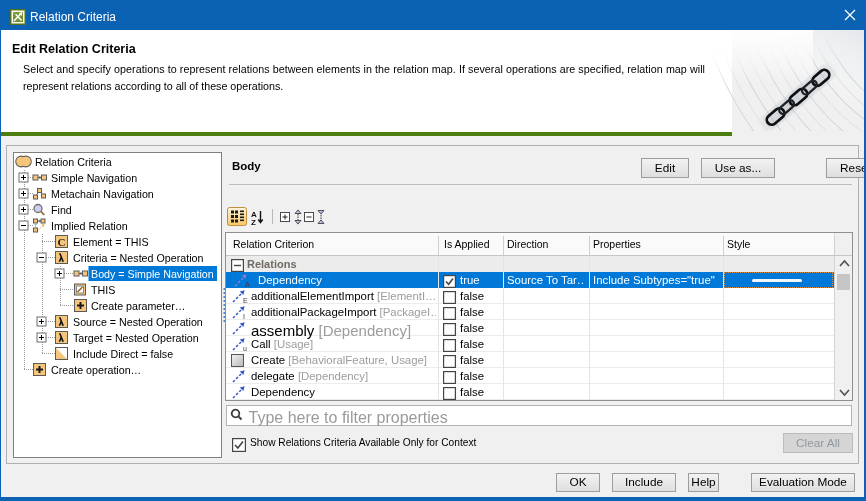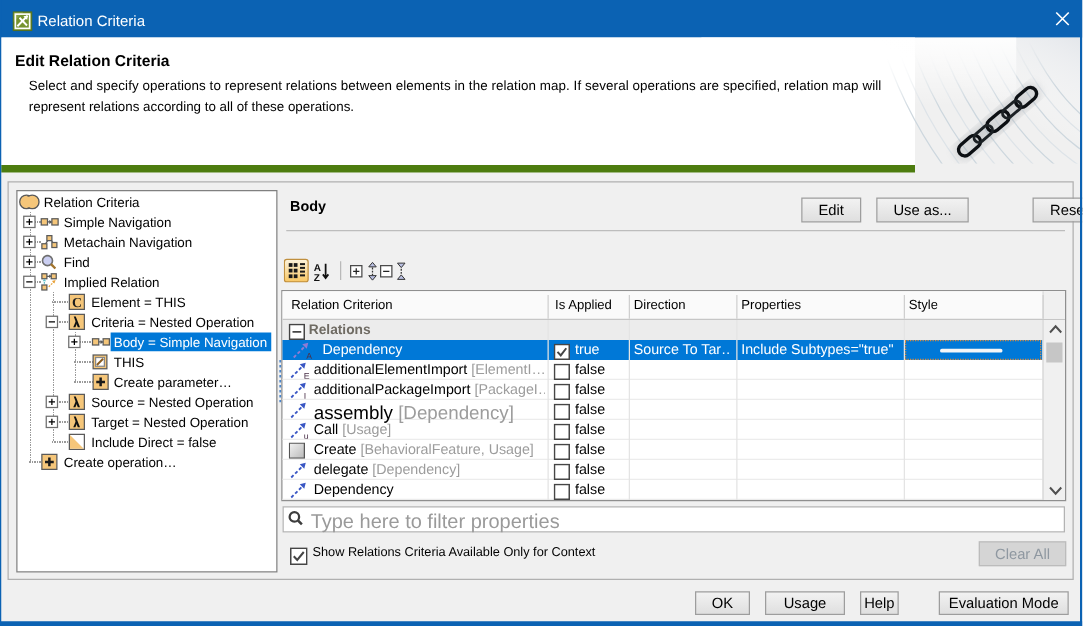--- a/index.html
+++ b/index.html
@@ -1,21 +1,21 @@
 <!DOCTYPE html>
 <html><head><meta charset="utf-8"><style>
 html,body{margin:0;padding:0;}
 body{font-family:"Liberation Sans",sans-serif;}
 #win{position:relative;width:866px;height:501px;background:#f0f0f0;overflow:hidden;
  font-family:"Liberation Sans",sans-serif;font-size:11px;color:#000;}
 
 .abs{position:absolute;}
 #titlebar{left:0;top:0;width:866px;height:30px;background:#0b62b3;}
 #title{left:30px;top:2px;height:30px;line-height:30px;color:#fff;font-size:12px;}
-#header{left:1px;top:30px;width:731px;height:102px;background:#fff;border-bottom:6px solid #4d7c0f;}
+#header{left:1px;top:30px;width:731px;height:102px;background:#fff;border-bottom:4px solid #4d7c0f;}
 .btn{position:absolute;background:#e7e7e7;border:1px solid #9d9d9d;box-sizing:border-box;
  text-align:center;font-size:11.8px;color:#000;}
 .gbtn{background:linear-gradient(#f2f2f2,#dfdfdf);}
 #tree{left:13px;top:152px;width:208.5px;height:306px;background:#fff;border:1px solid #808080;box-sizing:border-box;}
 #rpanel{left:6px;top:145px;width:853px;height:319px;border:1px solid #b0b0b0;box-sizing:border-box;}
 .cell{position:absolute;overflow:hidden;white-space:nowrap;}
 </style></head><body>
 <div id="win">
 
 <div class="abs" id="titlebar"></div>
@@ -389,19 +389,19 @@
 <div class="abs" style="left:248.5px;top:408.5px;color:#9a9a9a;font-size:16px;">Type here to filter properties</div>
 
 <svg class="abs" style="left:232px;top:438px" width="14" height="14">
  <rect x="0.5" y="0.5" width="13" height="13" fill="#fff" stroke="#454545" stroke-width="1.4"></rect>
  <path d="M3,7 l2.8,3 L11,3.6" stroke="#454545" stroke-width="1.6" fill="none"></path>
 </svg>
 <div class="abs" style="left:250px;top:437px;font-size:10.2px;">Show Relations Criteria Available Only for Context</div>
 <div class="btn" style="left:783px;top:433px;width:70px;height:20px;line-height:18px;background:#d5d5d5;border-color:#bcbcbc;color:#8f98a1;">Clear All</div>
 
 <div class="btn gbtn" style="left:556px;top:473px;width:44px;height:19px;line-height:17px;">OK</div>
-<div class="btn gbtn" style="left:612px;top:473px;width:64px;height:19px;line-height:17px;">Usage</div>
+<div class="btn gbtn" style="left:612px;top:473px;width:64px;height:19px;line-height:17px;">Include</div>
 <div class="btn gbtn" style="left:688px;top:473px;width:31px;height:19px;line-height:17px;">Help</div>
 <div class="btn gbtn" style="left:751px;top:473px;width:104px;height:19px;line-height:17px;">Evaluation Mode</div>
 
 <div class="abs" style="left:0;top:0;width:1px;height:501px;background:#0b62b3;"></div>
 <div class="abs" style="left:864px;top:0;width:2px;height:501px;background:#0b62b3;"></div>
 <div class="abs" style="left:0;top:497px;width:866px;height:4px;background:#0b62b3;"></div>
 </div>
 </body></html>

